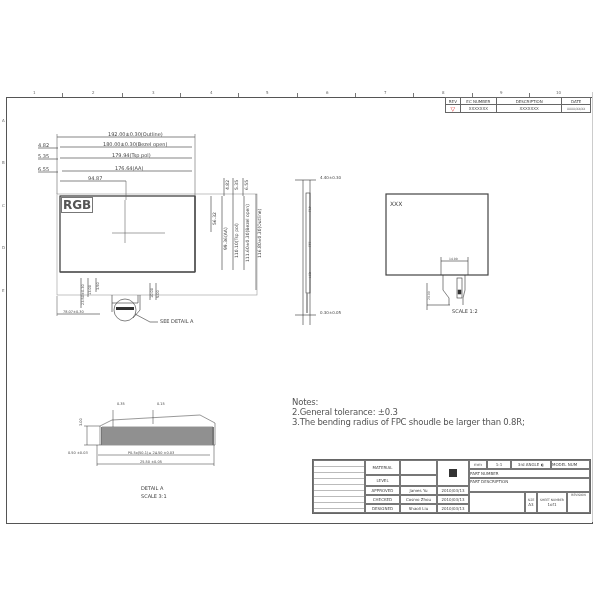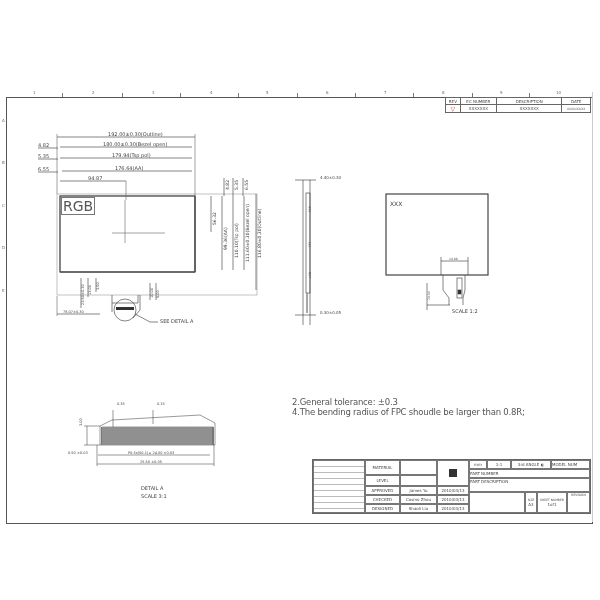--- a/index.html
+++ b/index.html
@@ -222,21 +222,21 @@
 
 <div class="txt" style="left:108px;top:132px;">192.00±0.30(Outline)</div>
 <div class="txt" style="left:103px;top:142px;">180.00±0.30(Bezel open)</div>
 <div class="txt" style="left:112px;top:153px;">179.94(Tsp pol)</div>
 <div class="txt" style="left:115px;top:166px;">176.64(AA)</div>
 <div class="txt" style="left:88px;top:176px;">94.87</div>
 <div class="txt" style="left:38px;top:143px;">4.82</div>
 <div class="txt" style="left:38px;top:154px;">5.35</div>
 <div class="txt" style="left:38px;top:167px;">6.55</div>
 
-<div class="abs" style="left:61px;top:197px;border:0.6px solid #777;padding:0 1px;font-size:14px;font-weight:normal;color:#555;">RGB</div>
+<div class="abs" style="left:61px;top:197px;border:0.6px solid #777;padding:0 1px;font-size:12px;font-weight:bold;color:#555;">RGB</div>
 
 <div class="vtxt" style="left:226px;top:190px;">4.82</div>
 <div class="vtxt" style="left:235px;top:190px;">5.35</div>
 <div class="vtxt" style="left:245px;top:190px;">6.55</div>
 <div class="vtxt" style="left:213px;top:225px;">56.32</div>
 <div class="vtxt" style="left:224px;top:250px;">99.36(AA)</div>
 <div class="vtxt" style="left:235px;top:258px;">110.10(Tsp pol)</div>
 <div class="vtxt" style="left:246px;top:262px;">111.60±0.30(Bezel open)</div>
 <div class="vtxt" style="left:258px;top:258px;">116.80±0.30(Outline)</div>
 
@@ -262,22 +262,23 @@
 <div class="txt" style="left:117px;top:403px;font-size:3.5px;">0.35</div>
 <div class="txt" style="left:157px;top:403px;font-size:3.5px;">0.15</div>
 <div class="vtxt" style="left:80px;top:426px;font-size:3.5px;">3.00</div>
 <div class="txt" style="left:68px;top:452px;font-size:3.5px;">0.50 ±0.03</div>
 <div class="txt" style="left:128px;top:452px;font-size:3.5px;">P0.5x(50-1)= 24.50 ±0.03</div>
 <div class="txt" style="left:140px;top:461px;font-size:3.5px;">25.50 ±0.05</div>
 <div class="txt" style="left:141px;top:486px;font-size:5px;">DETAIL  A</div>
 <div class="txt" style="left:141px;top:494px;font-size:5px;">SCALE  3:1</div>
 
 <div class="notes">
+  <div>Notes:</div>
   <div>2.General tolerance: ±0.3</div>
-  <div>4.The bending radius of FPC shoudle be larger than 0.8R;</div>
+  <div>3.The bending radius of FPC shoudle be larger than 0.8R;</div>
 </div>
 
 <div class="title-block">
 
   <div class="tb-cell" style="left:0;top:0;width:52px;height:53px;background:repeating-linear-gradient(#fff 0 5px,#bbb 5px 6px);"></div>
 
   <div class="tb-cell" style="left:52px;top:0;width:35px;height:15px;">MATERIAL</div>
   <div class="tb-cell" style="left:87px;top:0;width:37px;height:15px;"></div>
   <div class="tb-cell" style="left:52px;top:15px;width:35px;height:11px;">LEVEL</div>
   <div class="tb-cell" style="left:87px;top:15px;width:37px;height:11px;"></div>

